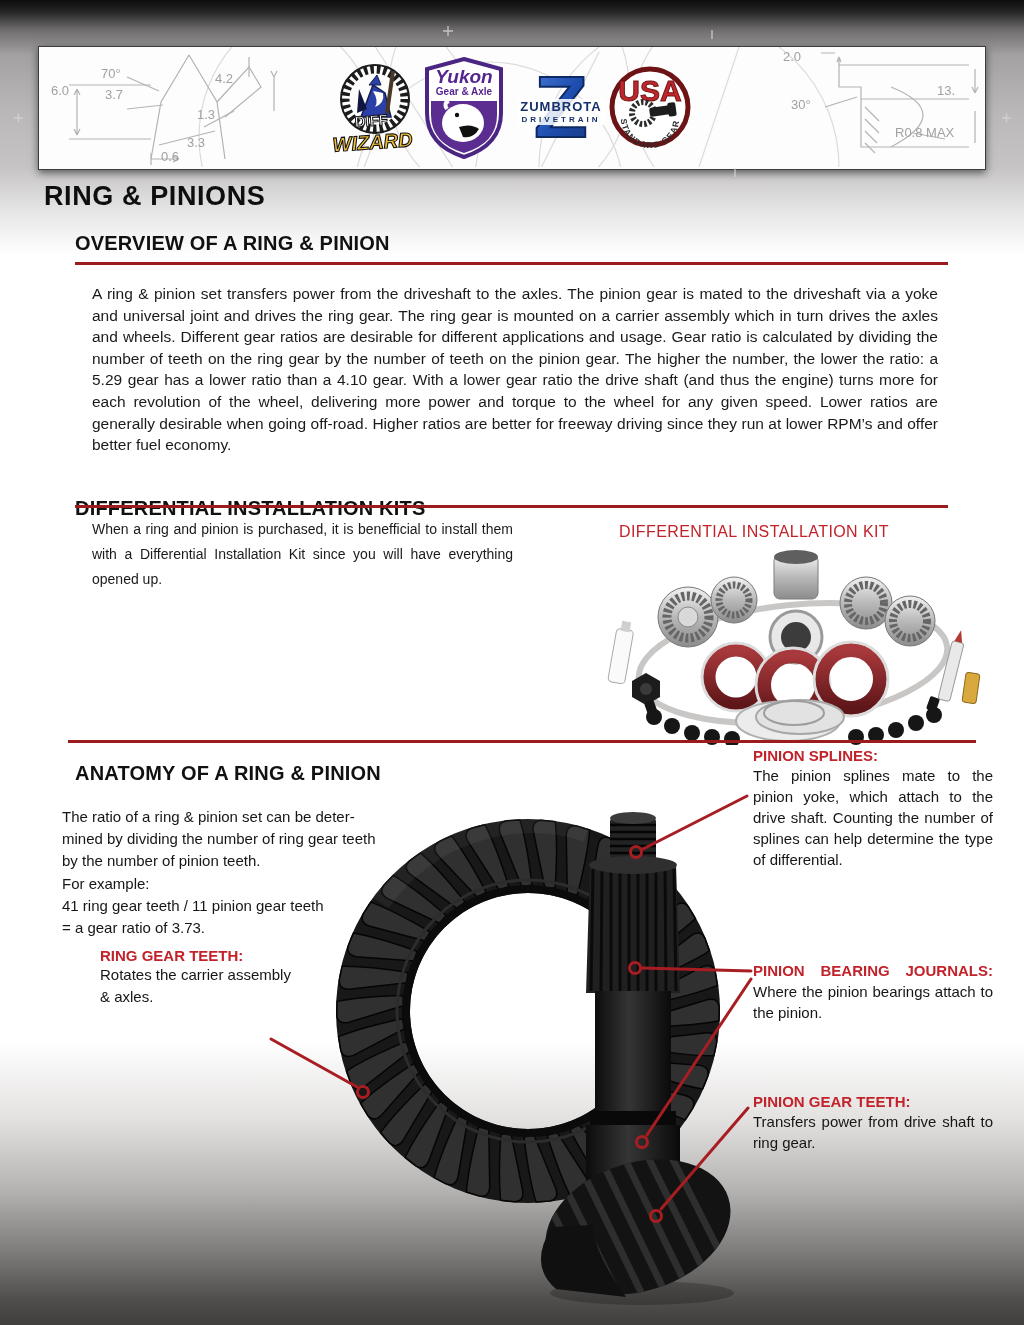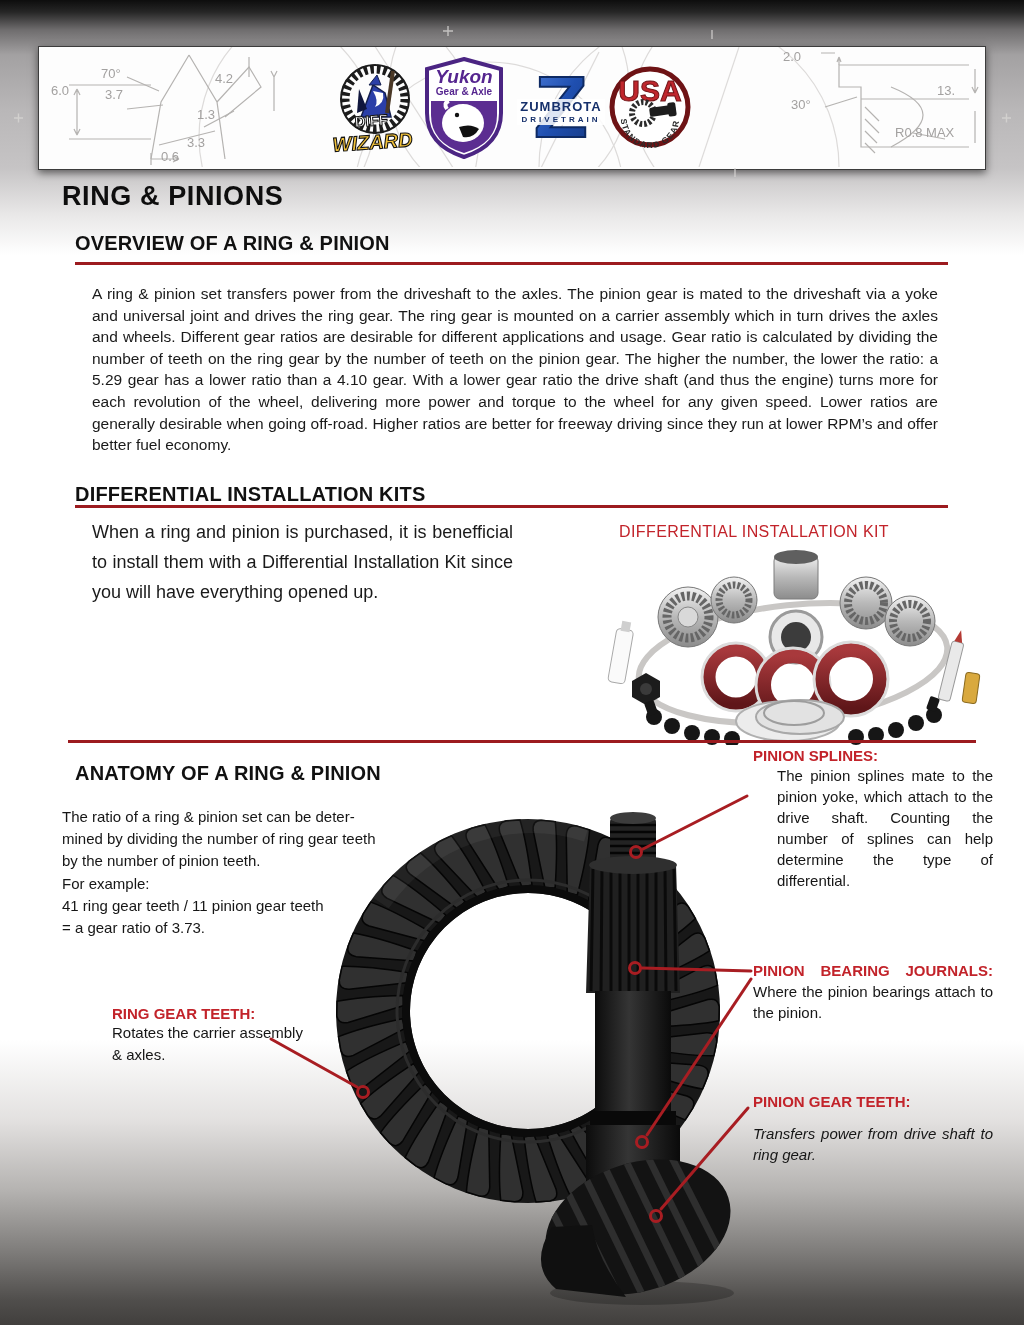--- a/index.html
+++ b/index.html
@@ -11,34 +11,34 @@
       #c6c4c5 168px,#e9e8e8 215px,#ffffff 255px,#ffffff 1040px,
       #e3e1e0 1120px,#b5b3b1 1190px,#7b7977 1255px,#504e4c 1300px,#413f3d 1325px);
   }
   .abs{position:absolute;}
   
   .banner{position:absolute;left:38px;top:46px;width:946px;height:122px;background:#fdfdfd;
     border:1px solid #3c3c3c;box-shadow:0 3px 8px rgba(0,0,0,.55);}
   .banner svg{position:absolute;left:0;top:0;}
   .logo{position:absolute;top:0;}
   
-  .h1{position:absolute;left:62px;top:181px;font-size:27px;font-weight:bold;color:#0e0e0e;letter-spacing:.6px;}
+  .h1{position:absolute;left:44px;top:181px;font-size:27px;font-weight:bold;color:#0e0e0e;letter-spacing:.6px;}
   .h2{position:absolute;font-size:20px;font-weight:bold;color:#111;letter-spacing:.2px;}
   .rule{position:absolute;height:3px;background:#9c1b1f;}
   
   .bt{position:absolute;font-size:15.5px;line-height:21.6px;color:#1a1a1a;text-align:justify;}
-  .bt2{position:absolute;font-size:18px;line-height:30px;color:#1a1a1a;text-align:justify;}
+  .bt2{position:absolute;font-size:14px;line-height:25px;color:#1a1a1a;text-align:justify;}
   .kit-label{position:absolute;left:598px;top:523px;width:312px;text-align:center;
     font-size:16px;font-weight:normal;color:#c2232a;letter-spacing:.4px;}
   .preline{white-space:pre-line;}
   .intro{position:absolute;left:62px;top:806px;width:354px;font-size:15px;line-height:22.2px;color:#161616;}
   .callout-label{color:#c2232a;font-weight:bold;font-size:15px;}
   .callout-body{font-size:15px;line-height:20.9px;color:#161616;text-align:justify;}
   .co{position:absolute;width:240px;}
-  .rg-label{position:absolute;left:100px;top:1005px;width:230px;margin-left:12px;}
+  .rg-label{position:absolute;left:100px;top:947px;width:230px;}
   .rg-label .txt{font-size:15px;line-height:21.5px;color:#161616;}
   .overlay{position:absolute;left:0;top:0;pointer-events:none;}
 </style>
 </head>
 <body>
 
 <div class="page">
 
   <div class="banner">
     <svg width="944" height="120" viewBox="0 0 944 120">
@@ -166,21 +166,21 @@
       <path d="M 712,30 l 0,9"></path>
     </g>
   </svg>
 
   <div class="h1">RING &amp; PINIONS</div>
 
   <div class="h2" style="left:75px;top:232px;">OVERVIEW OF A RING &amp; PINION</div>
   <div class="rule" style="left:75px;top:262px;width:873px;"></div>
   <div class="bt" style="left:92px;top:283px;width:846px;">A ring &amp; pinion set transfers power from the driveshaft to the axles. The pinion gear is mated to the driveshaft via a yoke and universal joint and drives the ring gear. The ring gear is mounted on a carrier assembly which in turn drives the axles and wheels. Different gear ratios are desirable for different applications and usage. Gear ratio is calculated by dividing the number of teeth on the ring gear by the number of teeth on the pinion gear. The higher the number, the lower the ratio: a 5.29 gear has a lower ratio than a 4.10 gear. With a lower gear ratio the drive shaft (and thus the engine) turns more for each revolution of the wheel, delivering more power and torque to the wheel for any given speed. Lower ratios are generally desirable when going off-road. Higher ratios are better for freeway driving since they run at lower RPM’s and offer better fuel economy.</div>
 
-  <div class="h2" style="left:75px;top:483px;">DIFFERENTIAL INSTALLATION KITS</div>
+  <div class="h2" style="left:75px;top:497px;">DIFFERENTIAL INSTALLATION KITS</div>
   <div class="rule" style="left:75px;top:505px;width:873px;"></div>
   <div class="bt2" style="left:92px;top:517px;width:421px;">When a ring and pinion is purchased, it is benefficial to install them with a Differential Installation Kit since you will have everything opened up.</div>
   <div class="kit-label">DIFFERENTIAL INSTALLATION KIT</div>
 
   <svg class="abs" style="left:588px;top:545px;" width="410" height="200" viewBox="0 0 410 200">
     <defs>
       <linearGradient id="silver" x1="0" y1="0" x2="0" y2="1">
         <stop offset="0" stop-color="#f2f2f2"></stop>
           <stop offset=".5" stop-color="#b9b9b9"></stop>
           <stop offset="1" stop-color="#8c8c8c"></stop>
@@ -385,28 +385,28 @@
   </svg>
 
   <div class="rg-label">
     <div class="callout-label">RING GEAR TEETH:</div>
     <div class="txt preline">Rotates the carrier assembly
 &amp; axles.</div>
   </div>
 
   <div class="co" style="left:753px;top:747px;">
     <div class="callout-label">PINION SPLINES:</div>
-    <div class="callout-body" style="margin-top:2px;margin-left:24px;">The pinion splines mate to the pinion yoke, which attach to the drive shaft. Counting the number of splines can help determine the type of differential.</div>
+    <div class="callout-body" style="margin-top:2px;">The pinion splines mate to the pinion yoke, which attach to the drive shaft. Counting the number of splines can help determine the type of differential.</div>
   </div>
 
   <div class="co" style="left:753px;top:961px;">
     <div class="callout-body">
       <span class="callout-label">PINION BEARING JOURNALS:</span>
       <span>Where the pinion bearings attach to the pinion.</span>
     </div>
   </div>
 
   <div class="co" style="left:753px;top:1093px;">
     <div class="callout-label">PINION GEAR TEETH:</div>
-    <div class="callout-body" style="margin-top:14px;font-style:italic;">Transfers power from drive shaft to ring gear.</div>
+    <div class="callout-body" style="margin-top:2px;">Transfers power from drive shaft to ring gear.</div>
   </div>
 
 </div>
 
 </body></html>

